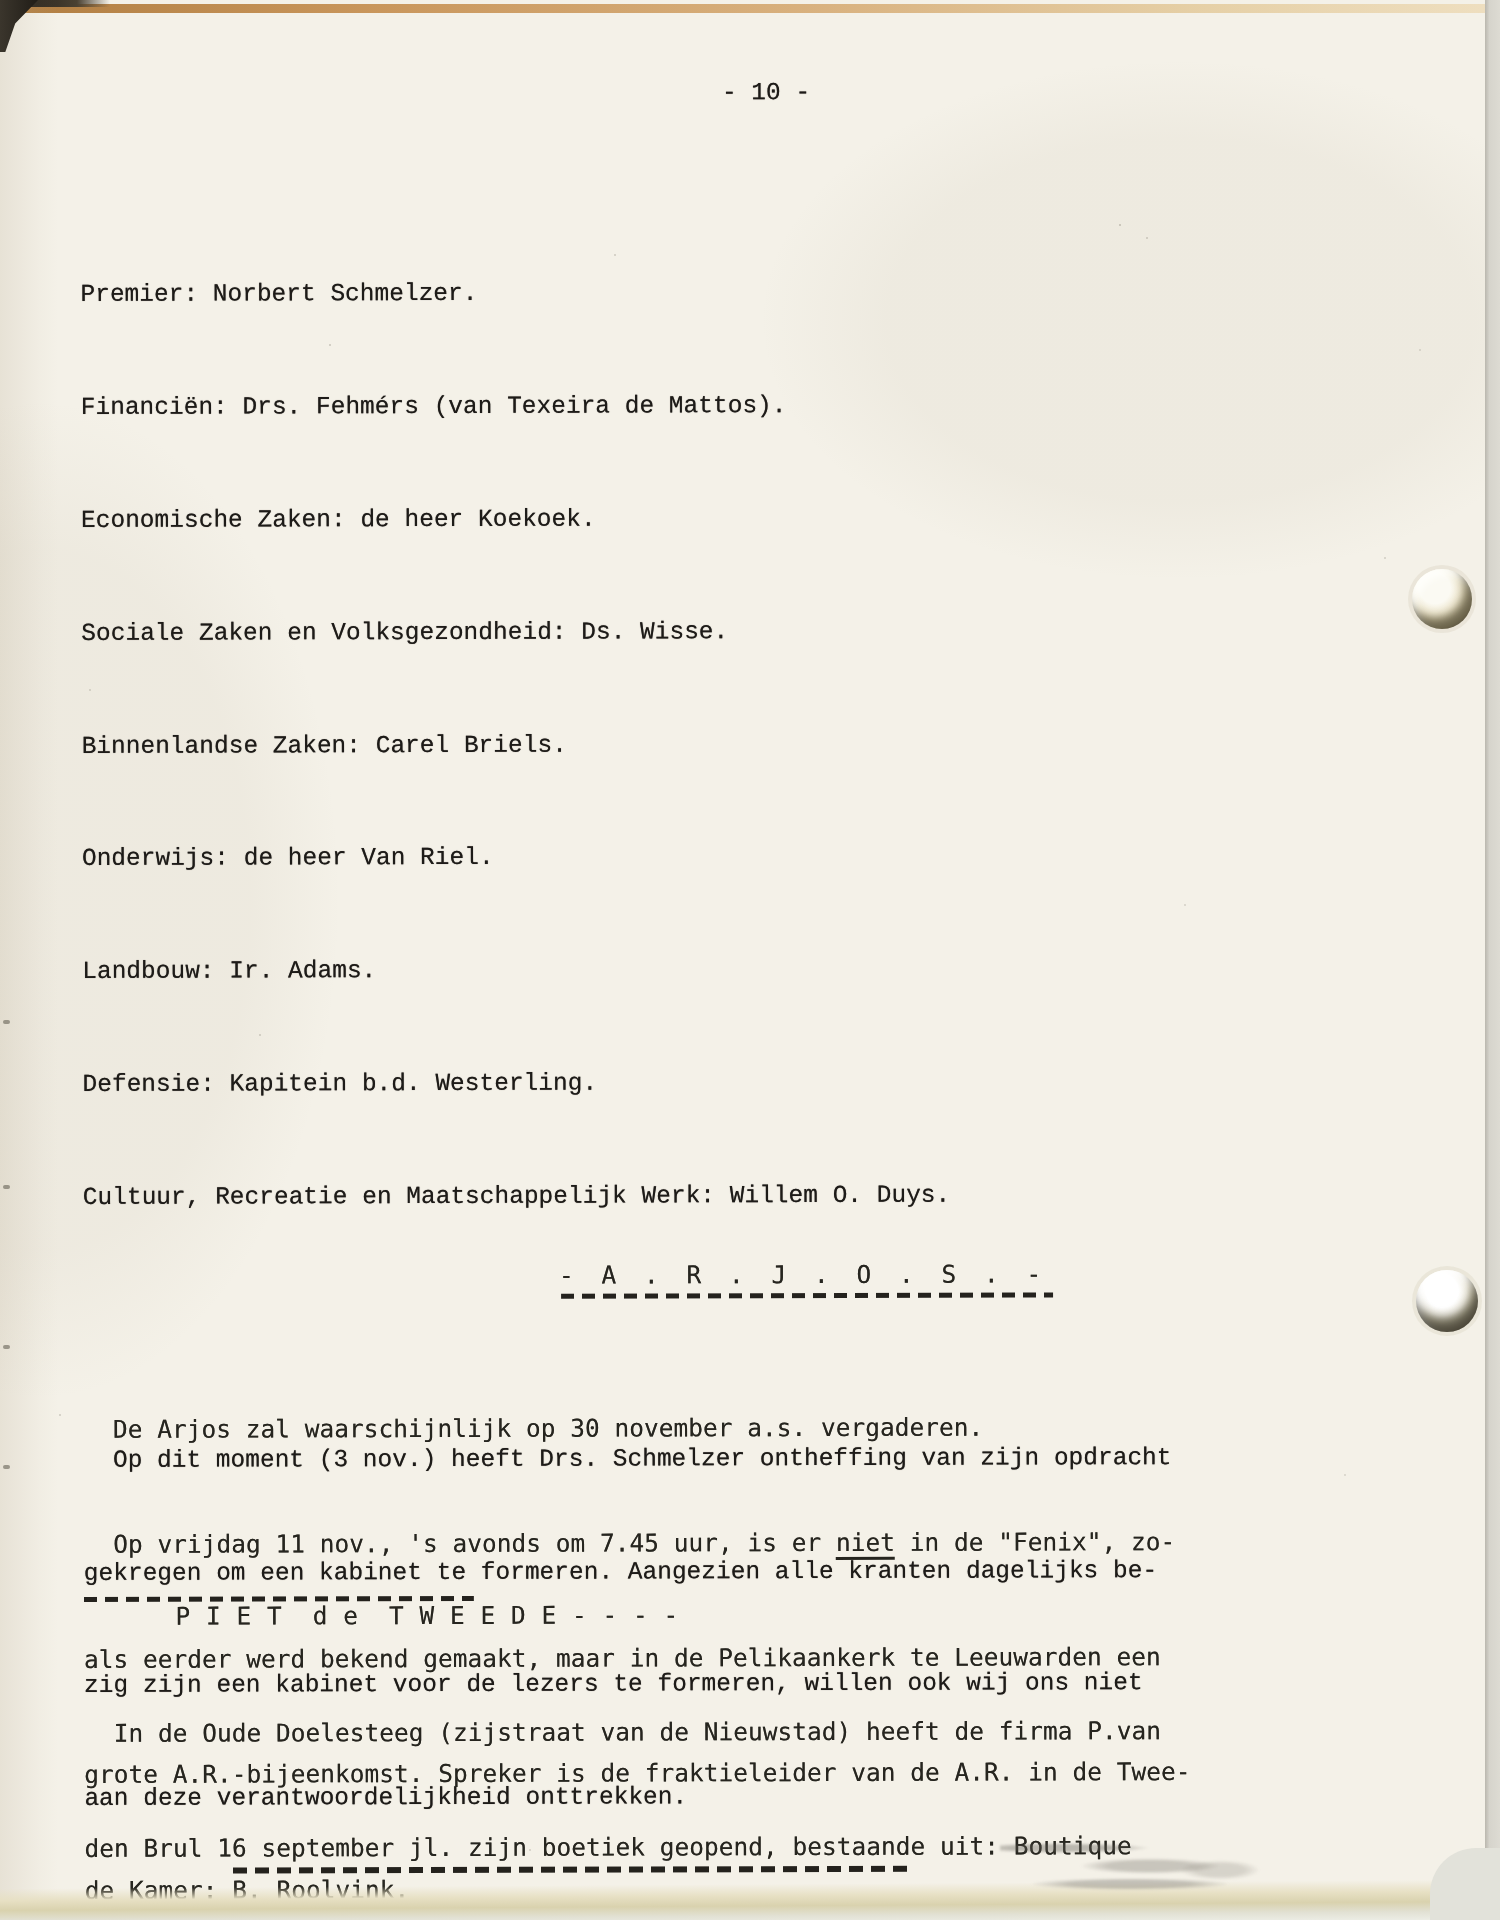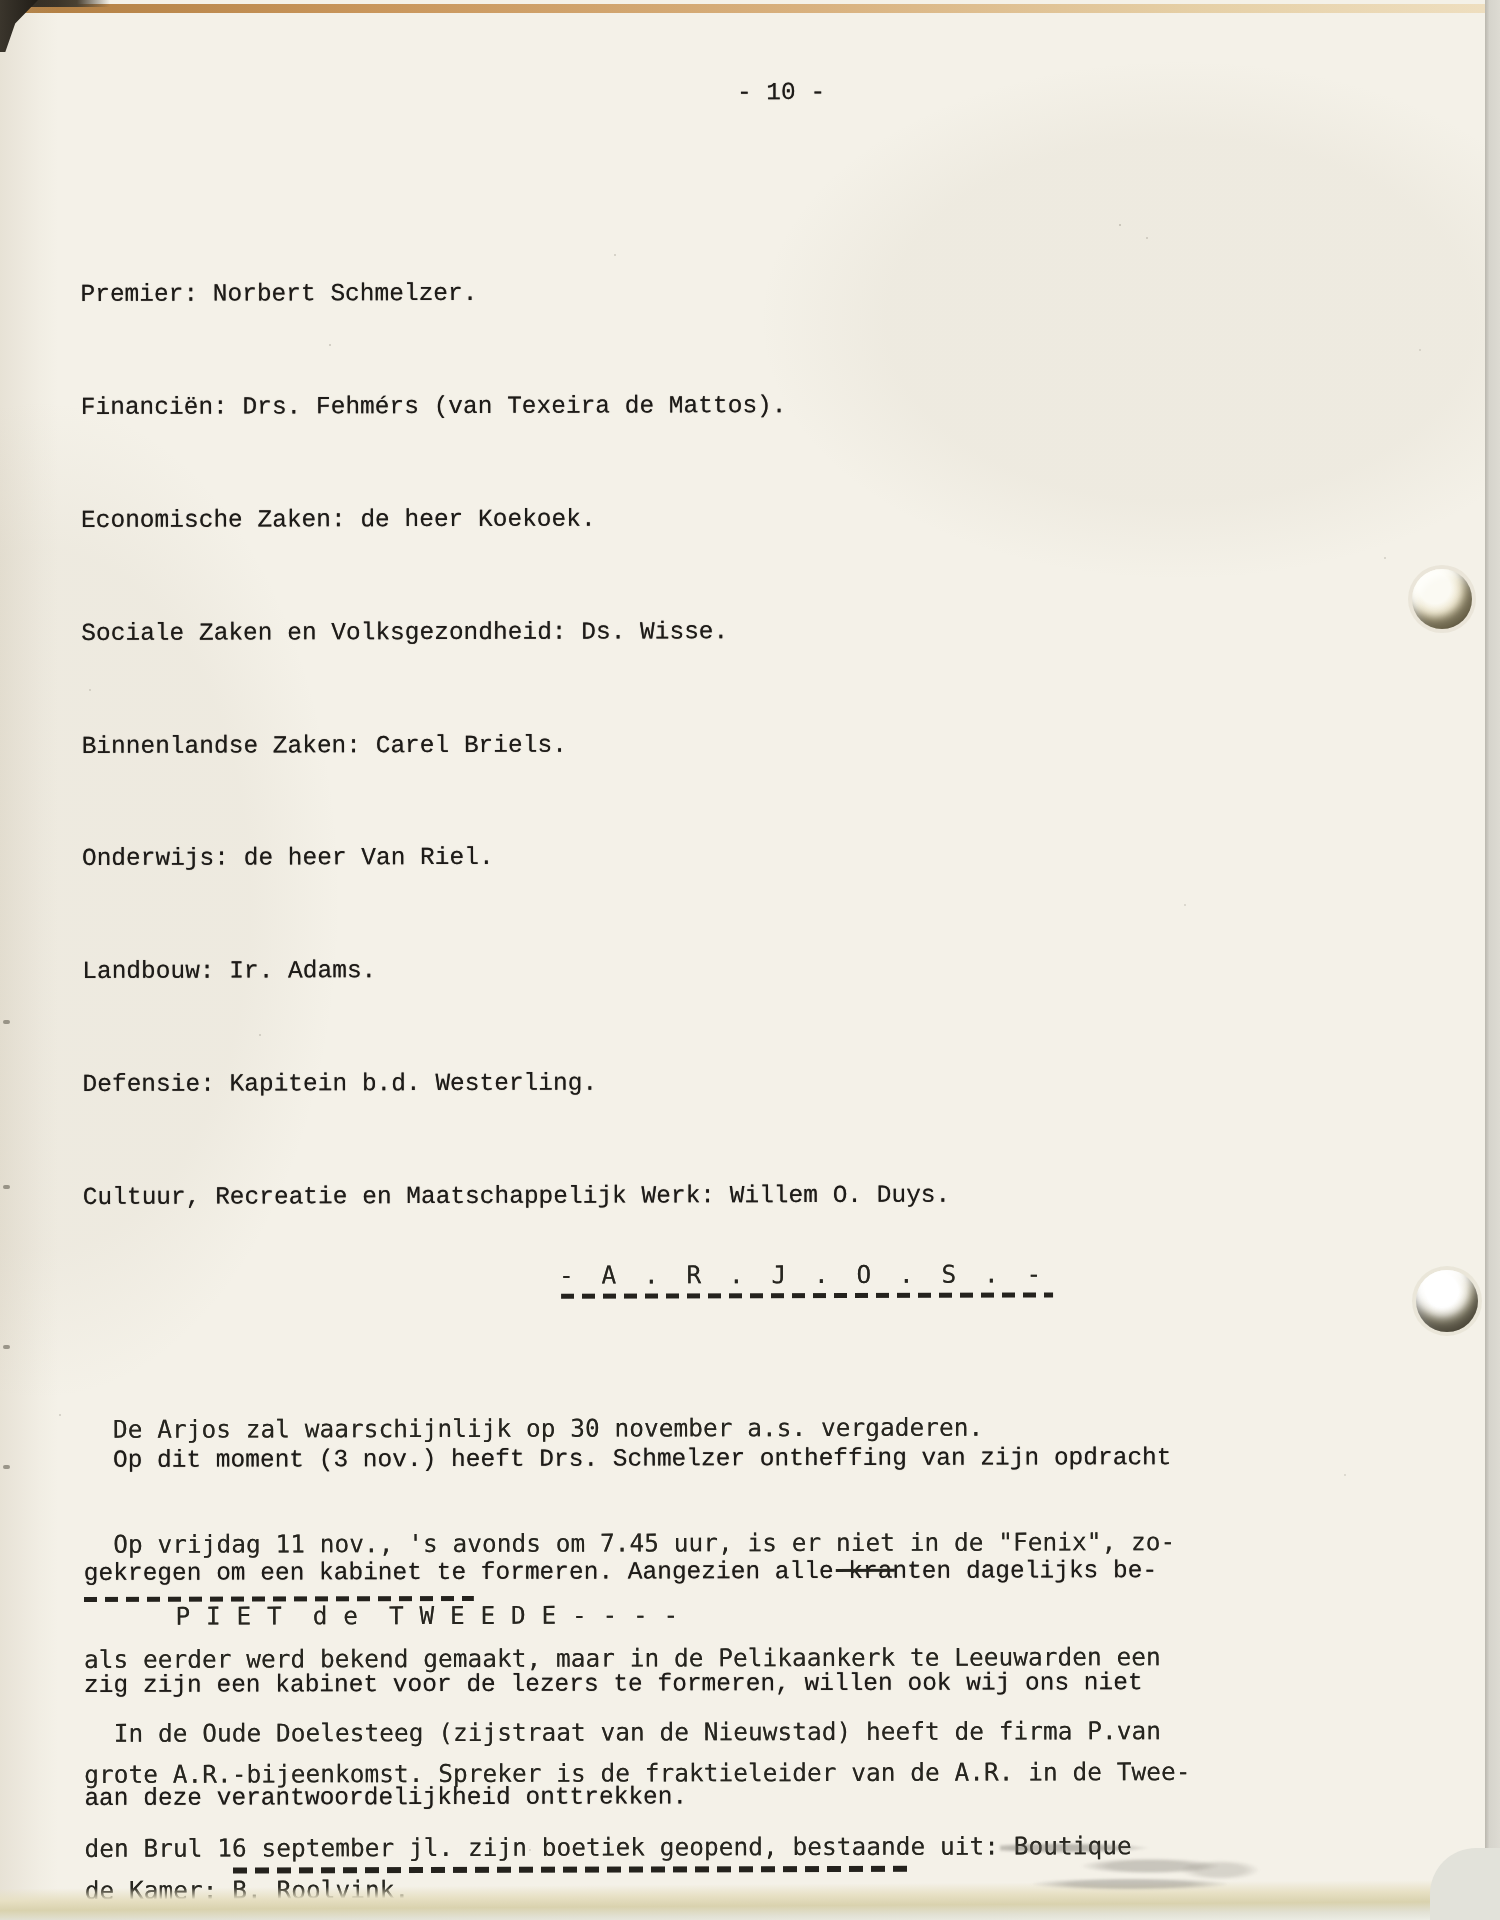--- a/index.html
+++ b/index.html
@@ -43,21 +43,21 @@
     font-size:24.5px;line-height:38.4px;color:#26251f;
     white-space:pre;text-shadow:0 0 .6px rgba(40,38,32,.65);
   }
   .line{position:relative;}
   .abs{position:absolute;}
 
   .dashrow{ 
     position:absolute;height:5px;
     background:repeating-linear-gradient(90deg,#24221d 0 13px,transparent 13px 21px);
   }
-  .uword{border-bottom:3px solid #26251f;padding-bottom:12px;}
+  .uword{border-bottom:3px solid #26251f;padding-bottom:0px;}
 
   #arjos-heading{letter-spacing:6.5px;}
   #piet-heading-wrap{letter-spacing:0.5px;}
   #piet-heading-wrap .hletters{display:inline-block;}
 
   #footer-box{position:absolute;left:228px;top:1791px;width:682px;}
   #footer-box .boxline{height:6px;background:repeating-linear-gradient(90deg,#24221d 0 14px,transparent 14px 22px);}
 
   
   .punch{position:absolute;border-radius:50%;}
@@ -112,21 +112,21 @@
     filter:blur(1px);
   }
   .edge-tick{position:absolute;left:3px;width:7px;height:4px;background:rgba(60,55,45,.45);border-radius:2px;}
 </style>
 </head>
 <body>
 
 <div id="page">
   <div id="content">
 
-    <div class="t1 abs" style="left:722px;top:76px;margin-left:15px;">- 10 -</div>
+    <div class="t1 abs" style="left:722px;top:76px;">- 10 -</div>
 
     <div class="t1 abs" style="left:80px;top:126px;">
       <div>
         <div class="line">Premier: Norbert Schmelzer.</div>
         <div class="line">Financiën: Drs. Fehmérs (van Texeira de Mattos).</div>
         <div class="line">Economische Zaken: de heer Koekoek.</div>
         <div class="line">Sociale Zaken en Volksgezondheid: Ds. Wisse.</div>
         <div class="line">Binnenlandse Zaken: Carel Briels.</div>
         <div class="line">Onderwijs: de heer Van Riel.</div>
         <div class="line">Landbouw: Ir. Adams.</div>

